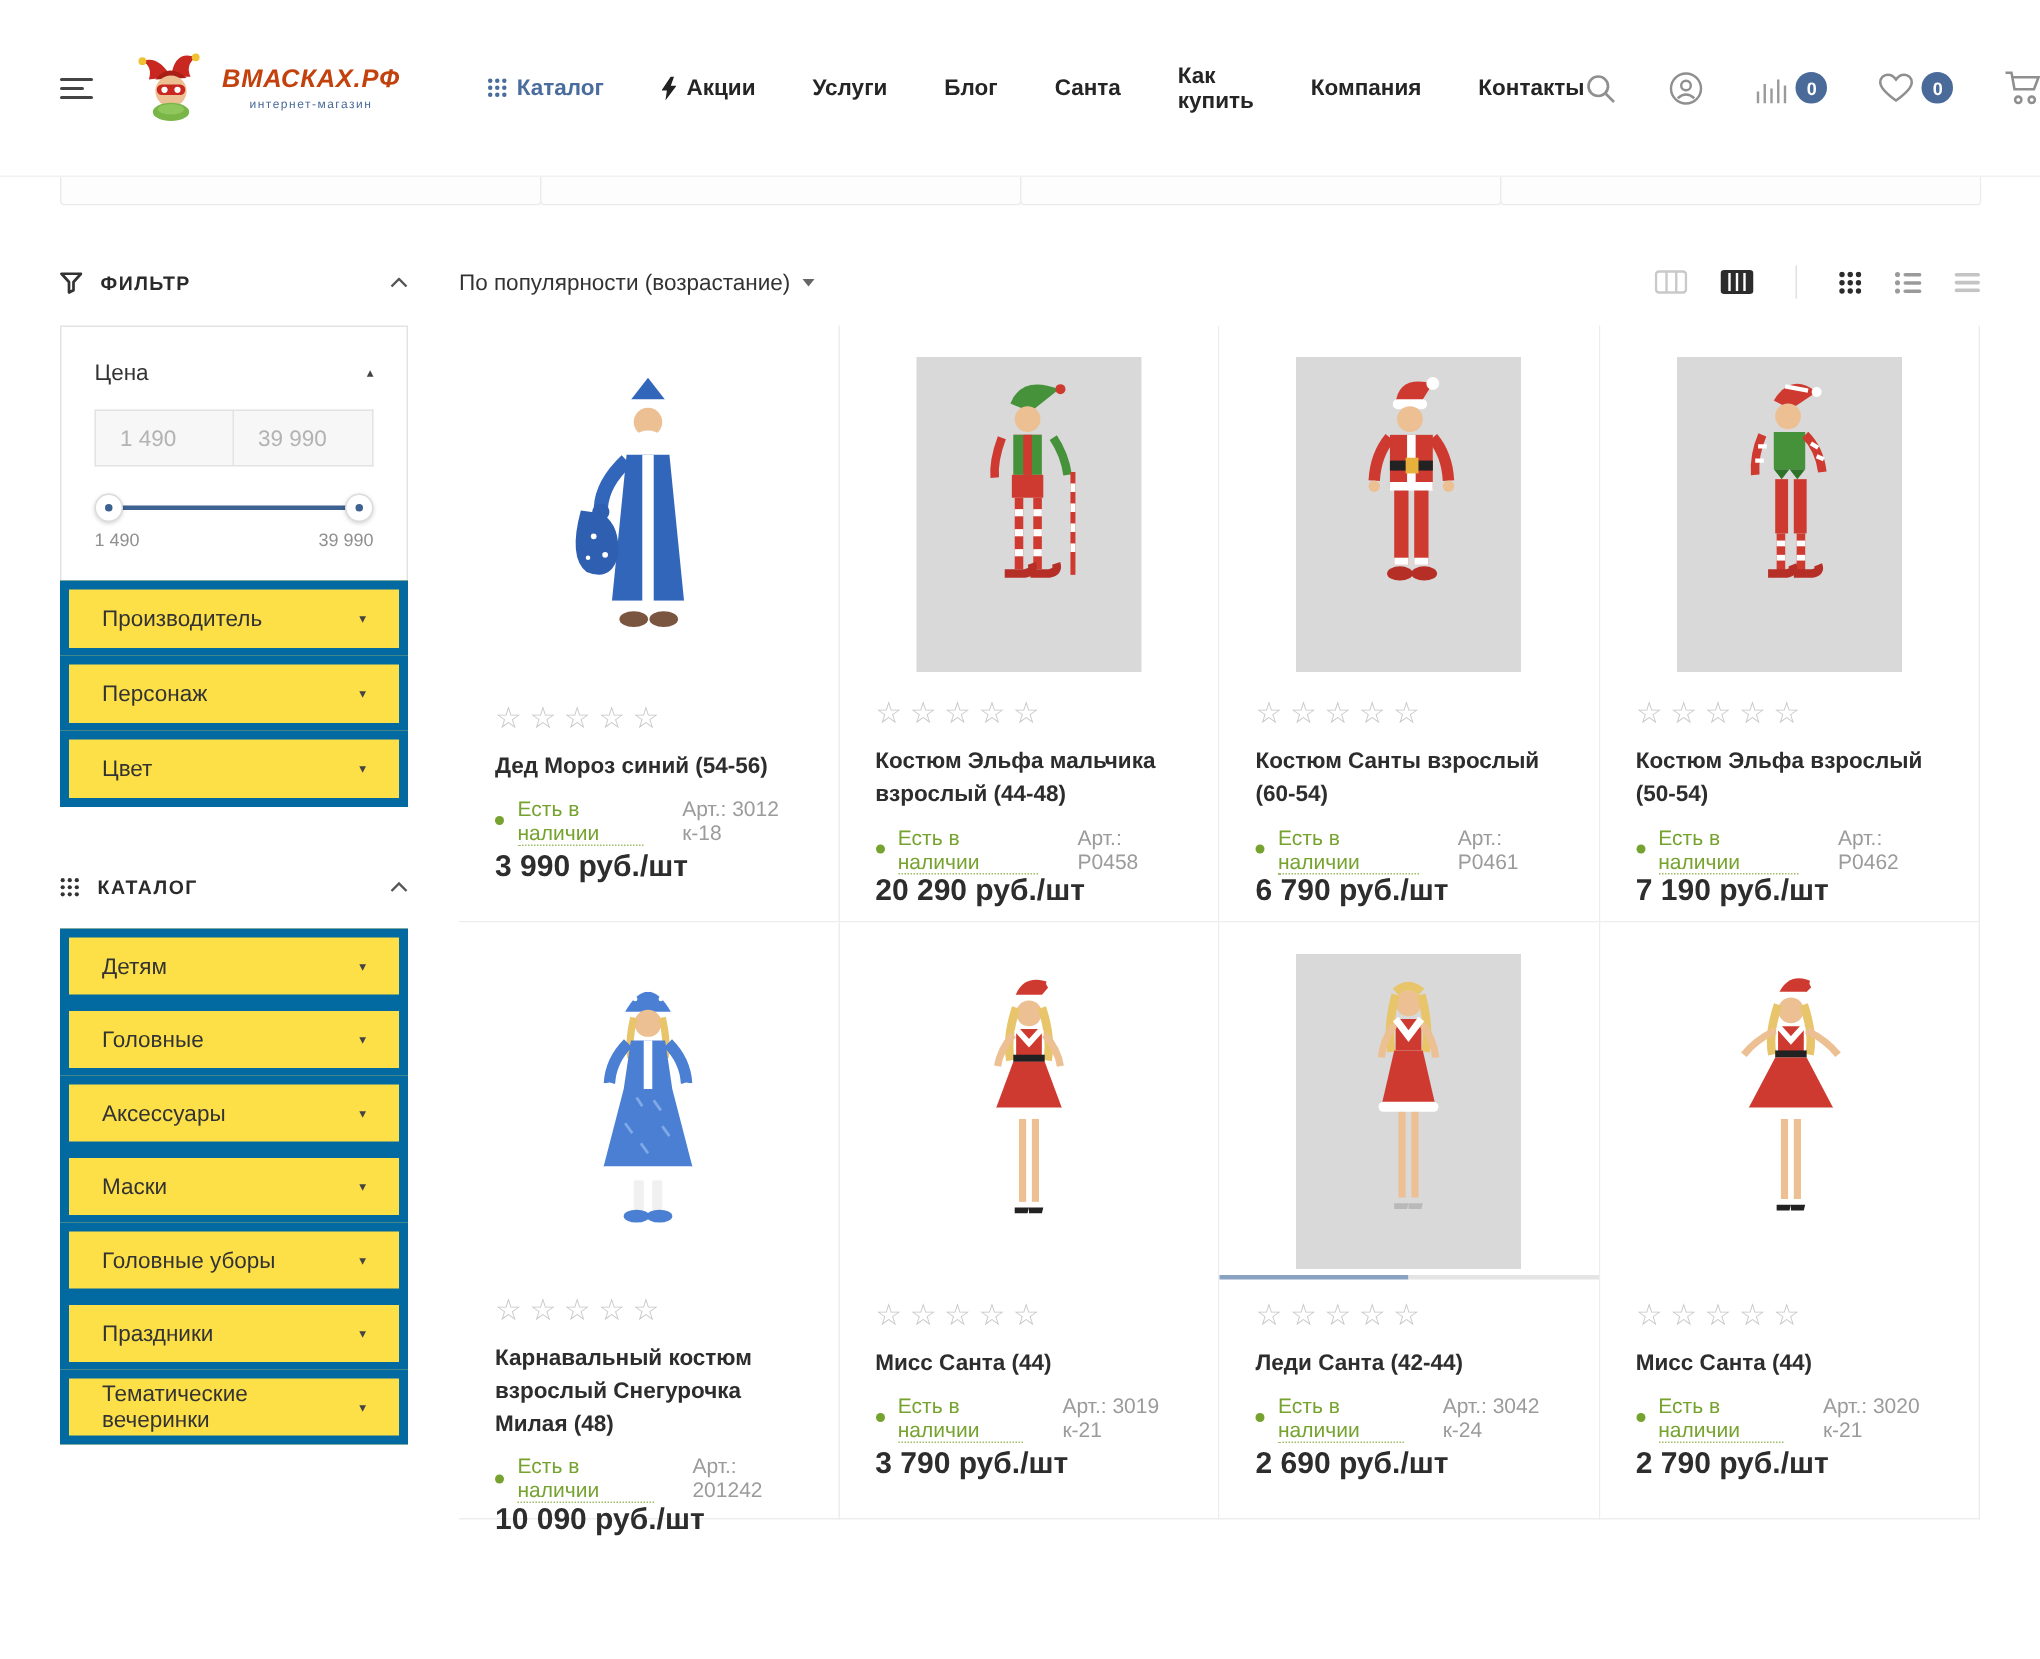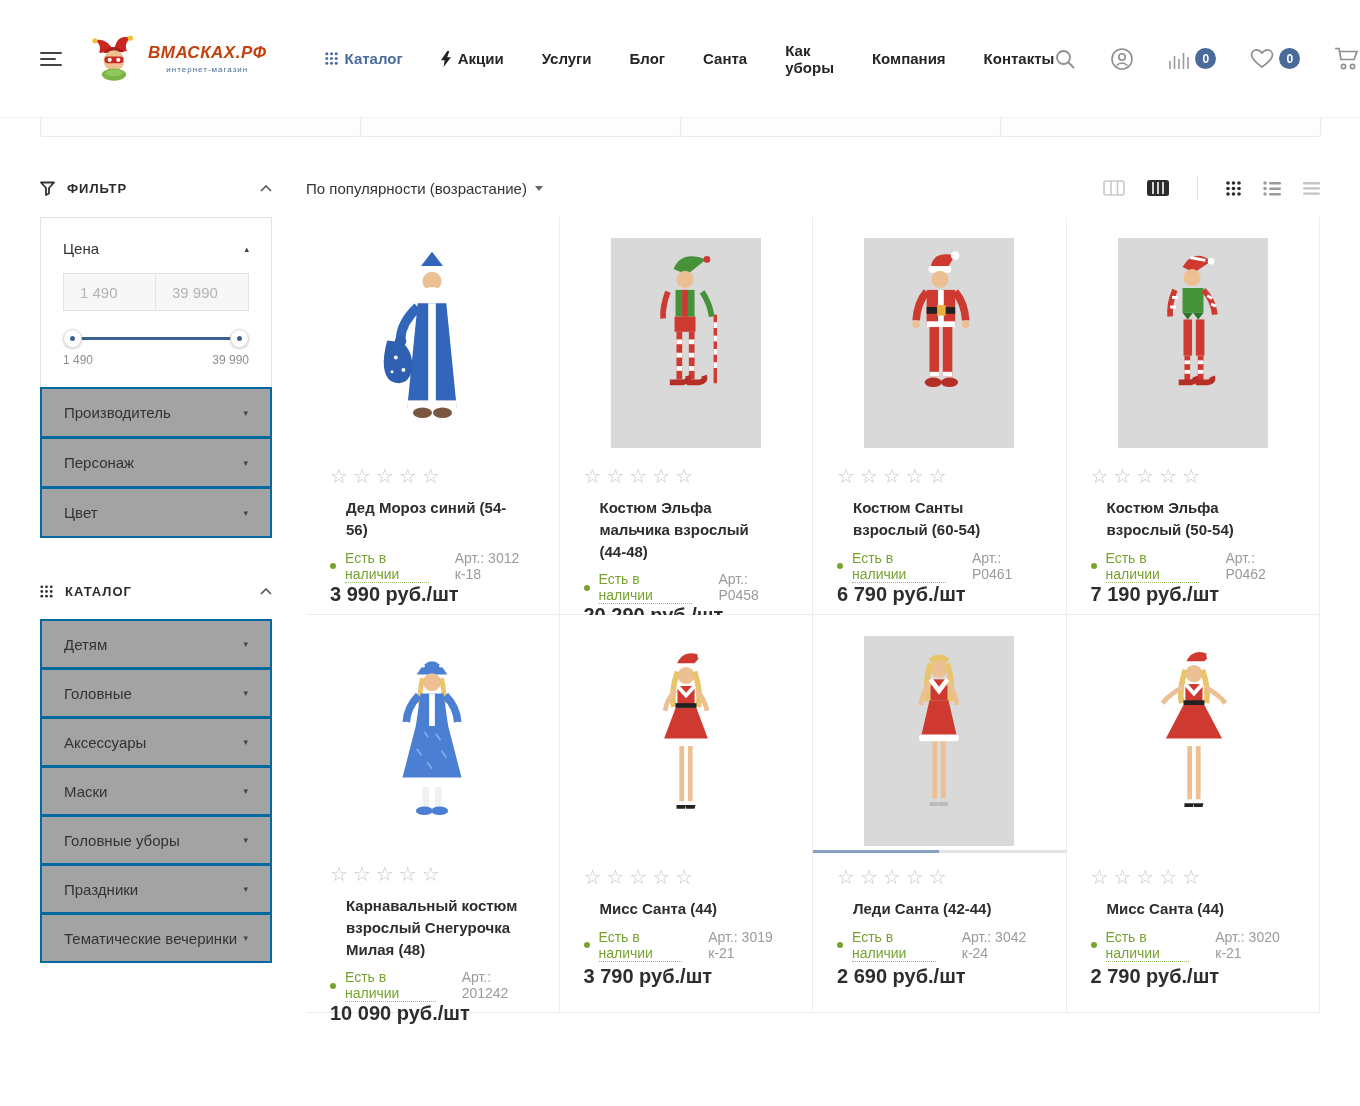--- a/index.html
+++ b/index.html
@@ -50,21 +50,21 @@
   .price-inputs input + input { border-left:none; }
   .slider { position:relative; height:20px; margin:18px 2px 2px; }
   .slider .track { position:absolute; left:8px; right:8px; top:8px; height:3px; background:#3d6191; }
   .handle { position:absolute; top:0; width:19px; height:19px; border-radius:50%; background:#fff;
             border:1px solid #dcdcdc; box-shadow:0 1px 3px rgba(0,0,0,.18); cursor:pointer; }
   .handle::after { content:""; position:absolute; left:6px; top:6px; width:5px; height:5px;
                    border-radius:50%; background:#3d6191; }
   .handle.min { left:-2px; } .handle.max { right:-2px; }
   .slider-labels { display:flex; justify-content:space-between; font-size:12px; color:#8f8f8f; margin-top:4px; }
   .drop-row { height:51px; display:flex; align-items:center; padding:0 22px; font-size:15px; color:#333;
-              border:2px solid #0369a1; margin-top:-1px; background:#a3a3a3; cursor:pointer; }
+              border:6px solid #0369a1; margin-top:-1px; background:#fde047; cursor:pointer; }
   .catalog-head { margin-top:38px; }
   .cat-row { height:50px; }
 
   
   .toolbar { height:30px; display:flex; align-items:center; margin-bottom:14px; }
   .sort { display:flex; align-items:center; gap:8px; font-size:15px; color:#333; cursor:pointer; }
   .caret { width:0; height:0; border-left:4px solid transparent; border-right:4px solid transparent;
            border-top:5px solid #666; }
   .views { margin-left:auto; display:flex; align-items:center; gap:22px; }
   .vdiv { width:1px; height:22px; background:#e0e0e0; margin:0 6px; }
@@ -76,21 +76,21 @@
           display:flex; flex-direction:column; background:#fff; }
   .photo { height:210px; margin:21px 24px 0; display:flex; justify-content:center; cursor:pointer; }
   .shot { height:210px; display:flex; align-items:flex-end; justify-content:center; }
   .shot.gray { width:150px; background:#d9d9d9; }
   .shot.white { width:190px; background:#fff; }
   .carousel { height:3px; margin-top:4px; display:flex; }
   .carousel .seg { flex:1; background:#e4e4e4; }
   .carousel .seg.active { background:#8aa2c2; }
   .carousel.hidden-bar .seg { background:transparent; }
   .stars { margin:14px 24px 0; font-size:20px; color:#c7c7c7; letter-spacing:5px; line-height:1; }
-  .title { margin:11px 40px 0; font-size:15px; font-weight:bold; color:#2d2d2d; line-height:1.45; cursor:pointer; }
+  .title { margin:11px 24px 0; font-size:15px; font-weight:bold; color:#2d2d2d; line-height:1.45; cursor:pointer; }
   .avail-row { margin:9px 24px 0; display:flex; align-items:baseline; font-size:14px; }
   .dot { width:6px; height:6px; border-radius:50%; background:#76a32f; flex:none;
          align-self:center; margin-right:9px; }
   .avail { color:#76a32f; border-bottom:1px dotted #9dbd66; cursor:pointer; }
   .sku { color:#9b9b9b; margin-left:26px; font-size:14px; }
   .price { margin:auto 24px 24px; font-size:20px; font-weight:bold; color:#2d2d2d; }
 
   svg { display:block; }
 </style>
 </head>
@@ -155,21 +155,21 @@
     <a>
         <span>Услуги</span>
       </a>
     <a>
         <span>Блог</span>
       </a>
     <a>
         <span>Санта</span>
       </a>
     <a>
-        <span>Как уборы</span>
+        <span>Как купить</span>
       </a>
     <a>
         <span>Компания</span>
       </a>
     <a>
         <span>Контакты</span>
       </a>
   </nav>
 
   <div class="hdr-icons">

